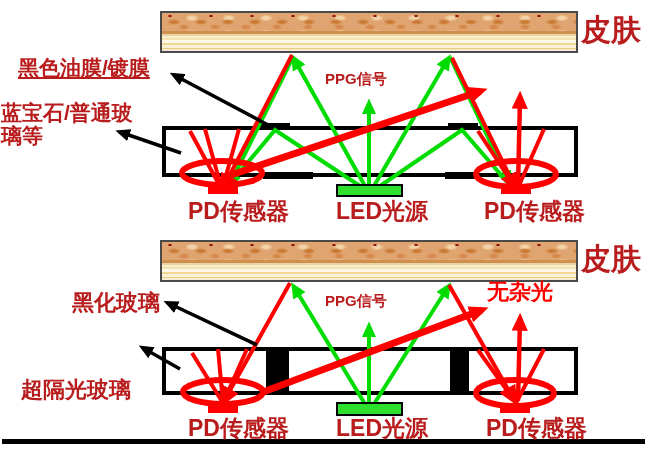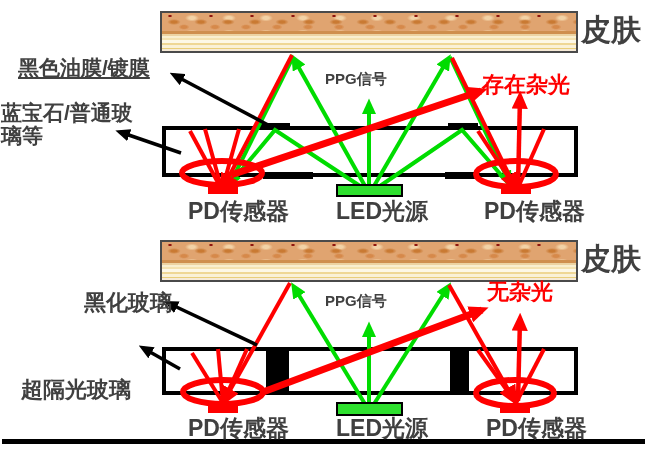--- a/index.html
+++ b/index.html
@@ -15,21 +15,21 @@
       radial-gradient(ellipse 3px 2px at 8px 3px, #8e150e 40%, rgba(142,21,14,0) 75%),
       radial-gradient(ellipse 9px 4px at 12px 9px, #c97a33 30%, rgba(201,122,51,0) 75%),
       radial-gradient(ellipse 10px 5px at 30px 5px, #f2d2a6 30%, rgba(242,210,166,0) 70%),
       radial-gradient(ellipse 8px 4px at 22px 14px, #d6894a 35%, rgba(214,137,74,0) 70%);
     background-size:41px 16px,27px 13px,37px 15px,31px 17px;
     box-shadow:inset 0 -3px 0 #cf8f4e;}
   .skin-sub{position:absolute;left:0;bottom:0;width:100%;height:45%;
     background:linear-gradient(180deg,#ecd3a2 0 2px,#f9efcf 2px 4px,#f4e2b0 4px 6px,
       #fdf8e7 6px 9px,#efd795 9px 11px,#faf1d7 11px 14px,#e9ce7a 14px 15px,#f6ead7 15px 18px);}
   
-  .lbl{position:absolute;z-index:3;font-weight:bold;color:#404040;white-space:nowrap;line-height:1.08;}
+  .lbl{position:absolute;z-index:3;font-weight:bold;color:#b91c1c;white-space:nowrap;line-height:1.08;}
   .lbl.red{color:#ff0000;}
   .skin-name{font-size:30px;}
   .big{font-size:22px;}
   .mid{font-size:21px;}
   .ppg{font-size:15px;}
   .small{font-size:23px;}
 </style>
 </head>
 <body>
 
@@ -136,27 +136,26 @@
     <rect x="2" y="439" width="643" height="5" fill="#000"></rect>
   </svg>
 
   <div class="lbl skin-name" style="left:581px;top:14px;">皮肤</div>
   <div class="lbl mid" style="left:18px;top:57px;text-decoration:underline;">黑色油膜/镀膜</div>
   <div class="lbl mid" style="left:1px;top:102px;">
     <div>蓝宝石/普通玻</div>
     <div>璃等</div>
   </div>
   <div class="lbl ppg" style="left:325px;top:71px;">PPG信号</div>
-  <div class="lbl big red" style="left:482px;top:73px;">存在杂光</div>
   <div class="lbl small" style="left:188px;top:199px;">PD传感器</div>
   <div class="lbl small" style="left:336px;top:199px;">LED光源</div>
   <div class="lbl small" style="left:484px;top:199px;">PD传感器</div>
 
   <div class="lbl skin-name" style="left:581px;top:243px;">皮肤</div>
-  <div class="lbl big" style="left:84px;top:291px;">黑化玻璃</div>
+  <div class="lbl big" style="left:72px;top:291px;">黑化玻璃</div>
   <div class="lbl big" style="left:21px;top:335px;margin-top:43px;">超隔光玻璃</div>
   <div class="lbl ppg" style="left:325px;top:293px;">PPG信号</div>
   <div class="lbl big red" style="left:487px;top:280px;">无杂光</div>
   <div class="lbl small" style="left:188px;top:416px;">PD传感器</div>
   <div class="lbl small" style="left:336px;top:416px;">LED光源</div>
   <div class="lbl small" style="left:486px;top:416px;">PD传感器</div>
 
 </div>
 
 </body></html>

